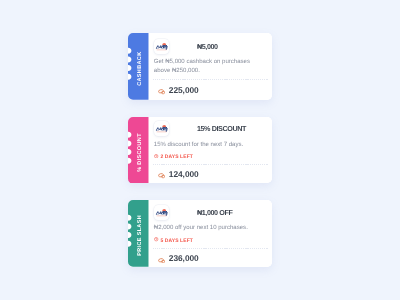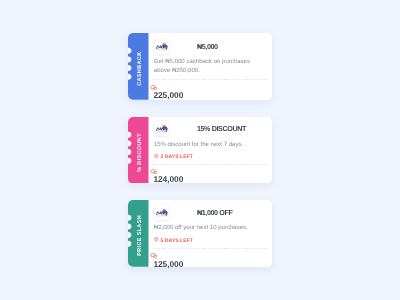--- a/index.html
+++ b/index.html
@@ -30,21 +30,21 @@
 
   .desc{position:absolute;left:5.8px;width:100px;font-size:6.05px;line-height:8.3px;color:#878d9b;letter-spacing:0;}
 
   .expiry{position:absolute;left:6.3px;display:flex;align-items:center;color:#f4564b;font-size:5px;
     line-height:6px;font-weight:700;letter-spacing:0.1px;}
   .expiry .lbl{margin-left:1.7px;}
 
   .divider{position:absolute;left:5px;width:115px;height:1px;
     background:repeating-linear-gradient(to right,#e3e7f0 0 1.2px, rgba(255,255,255,0) 1.2px 2.1px);}
 
-  .pts{position:absolute;left:2px;display:flex;align-items:flex-start;height:10px;flex-direction:column;}
+  .pts{position:absolute;left:10px;display:flex;align-items:flex-end;height:10px;}
   .pts svg{display:block;}
   .pts .val{margin-left:3.4px;font-size:8.4px;line-height:10px;font-weight:700;color:#3f4651;letter-spacing:-0.05px;}
 </style>
 </head>
 <body>
 
 <div class="stage">
     <div class="coupon" style="top: 33px;">
    <div class="shadow"></div>
    <div class="card">
@@ -157,21 +157,21 @@
         <span class="lbl">5 DAYS LEFT</span>
      </div>
      <div class="divider" style="top:47.9px"></div>
      <div class="pts" style="top:52.8px">
        <span>
             <svg viewBox="0 0 30 22" width="7.4" height="5.5">
   <ellipse cx="12" cy="9" rx="10" ry="6.4" transform="rotate(-14 12 9)" fill="none" stroke="#e08257" stroke-width="3.2"></ellipse>
   <ellipse cx="21" cy="14" rx="6.6" ry="5.2" transform="rotate(-14 21 14)" fill="none" stroke="#e08257" stroke-width="3.2"></ellipse>
 </svg>
           </span>
-       <span class="val">125,000</span>
+       <span class="val">236,000</span>
      </div>
    </div>
    <div class="tabwrap">
      <svg width="20.5" height="66.8" viewBox="0 0 20.5 66.8">
           <path d="M 20.5 0 L 5 0 A 5 5 0 0 0 0 5 L 0 14.785 A 2.95 2.95 0 1 1 0 20.615 L 0 23.585 A 2.95 2.95 0 1 1 0 29.415 L 0 32.085 A 2.95 2.95 0 1 1 0 37.915 L 0 40.885 A 2.95 2.95 0 1 1 0 46.715 L 0 61.8 A 5 5 0 0 0 5 66.8 L 20.5 66.8 Z" fill="#32a08c"></path>
         </svg>
      <div class="tab-label">PRICE SLASH</div>
    </div>
     </div>
   </div>

